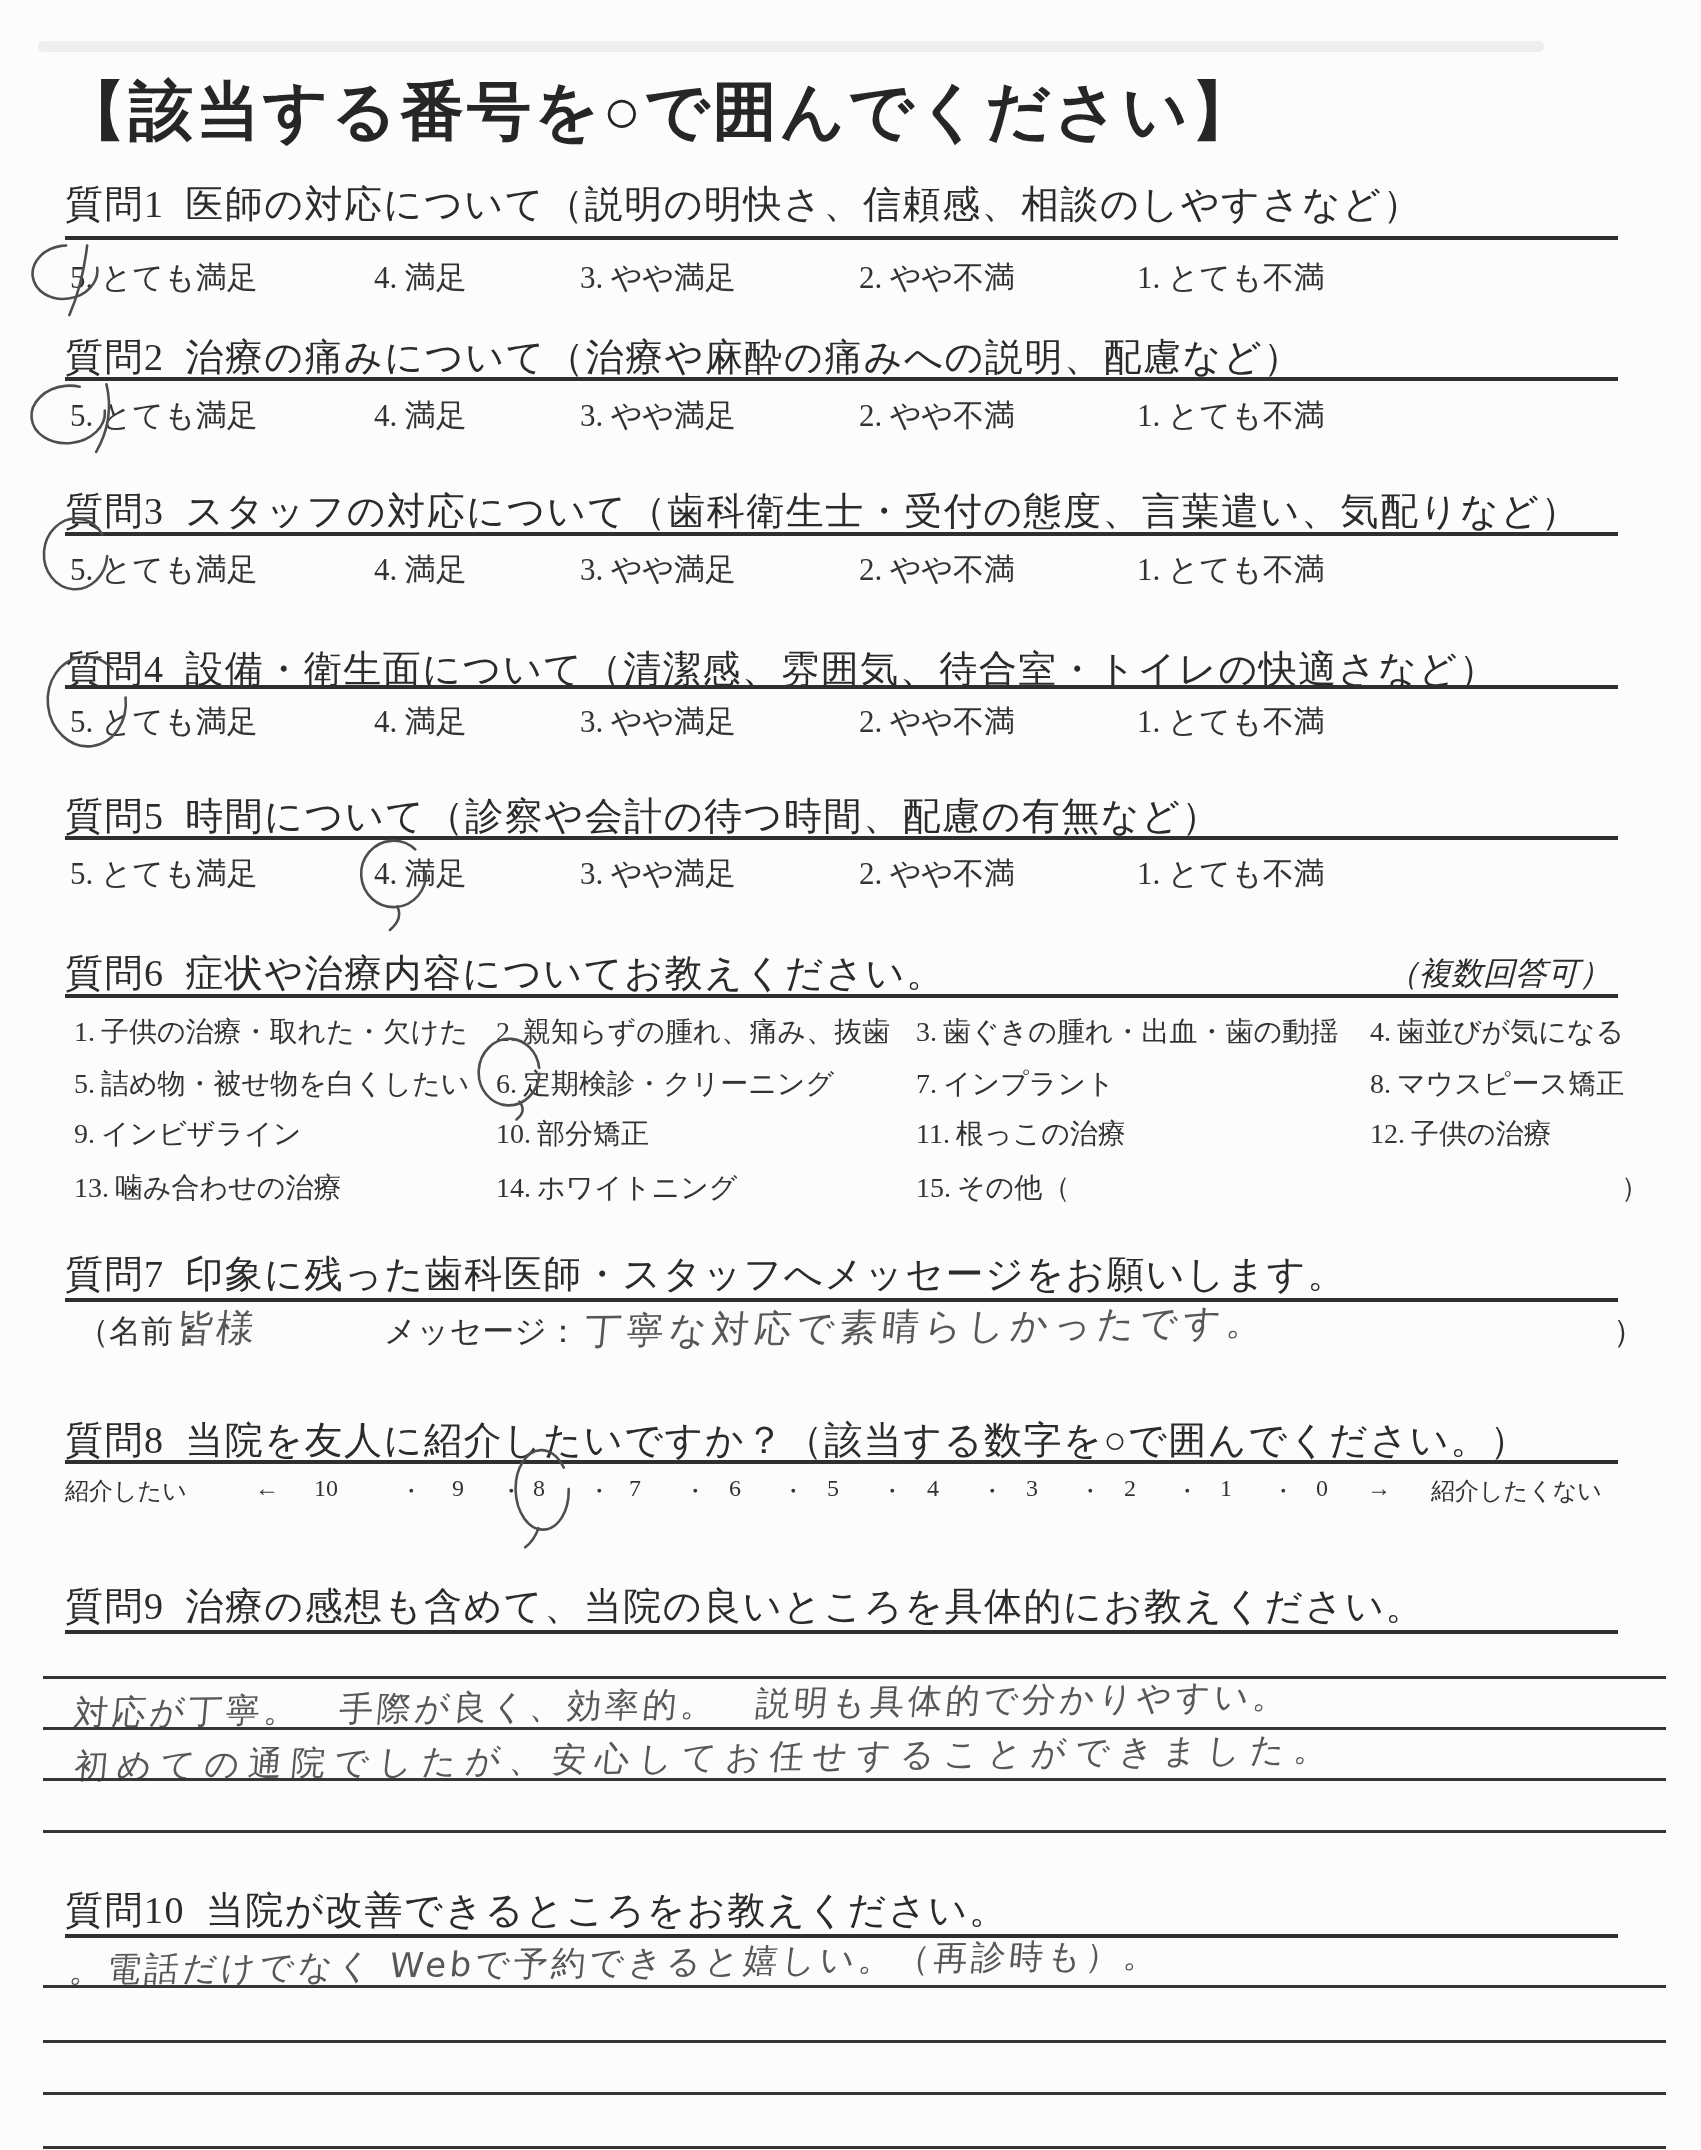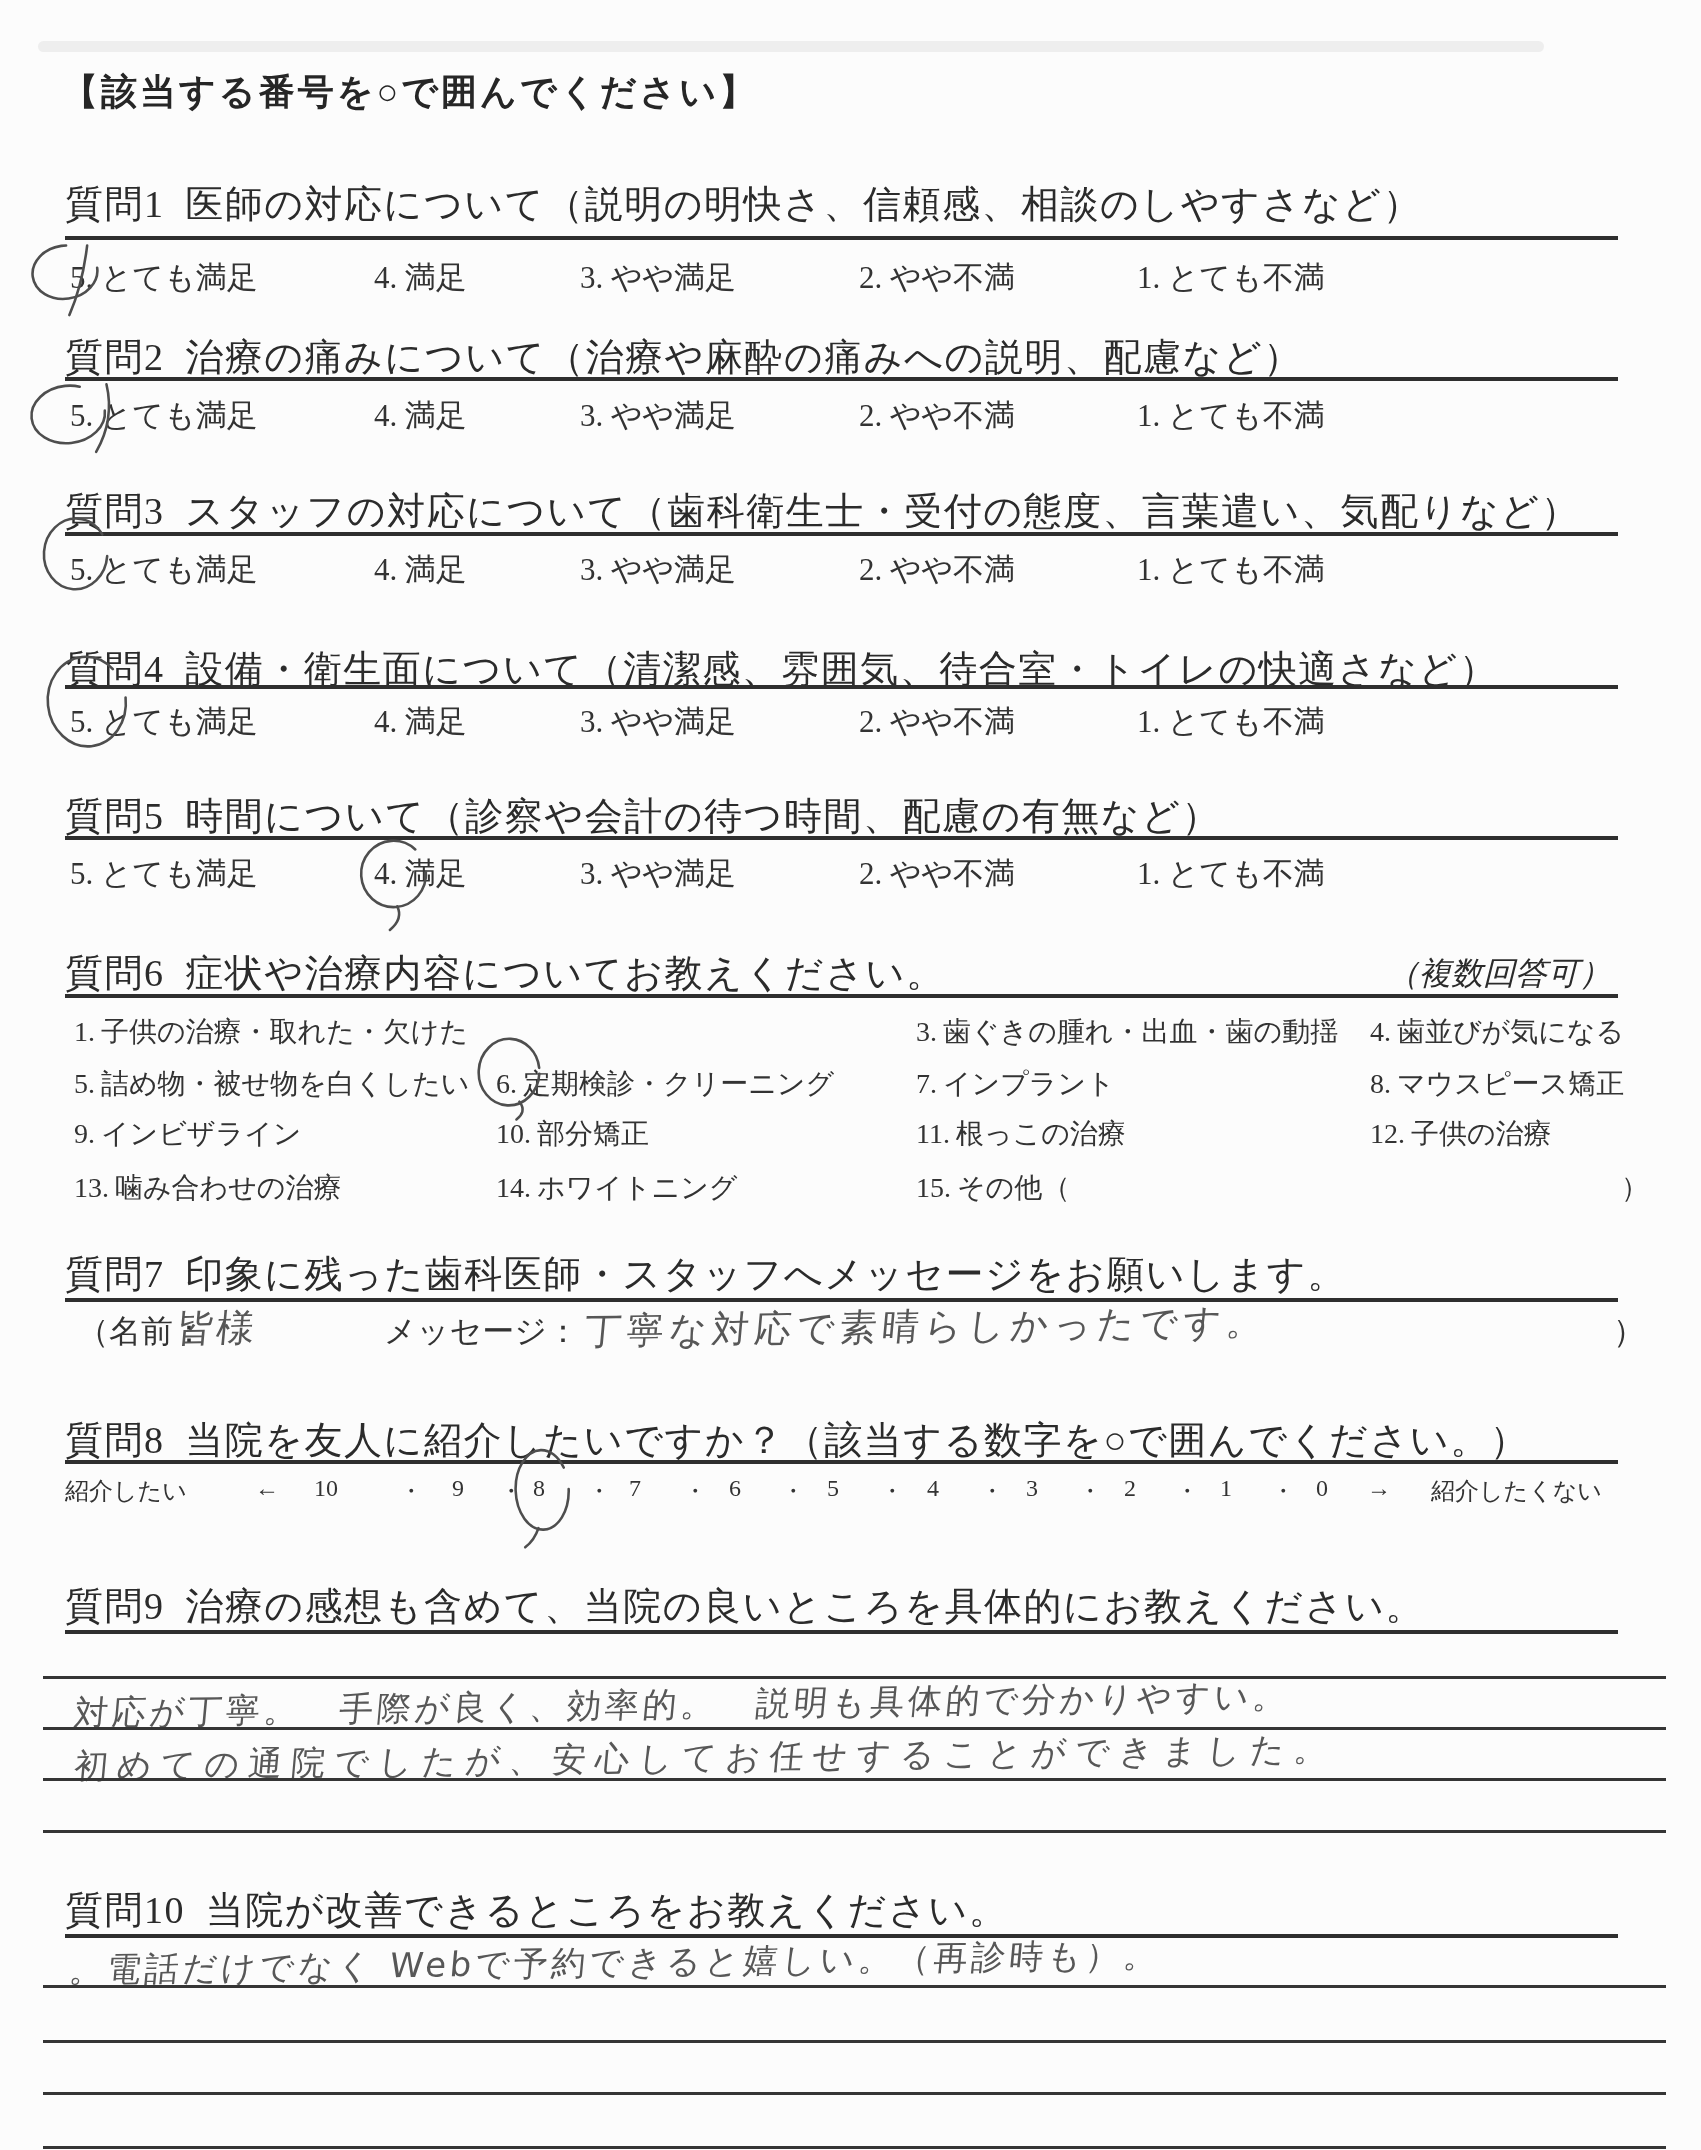--- a/index.html
+++ b/index.html
@@ -6,21 +6,21 @@
   .page{
     position:relative;
     width:1701px;height:2151px;
     background:#fcfcfc;
     font-family:"Liberation Serif","DejaVu Serif",serif;
     color:#2e2e2e;
     overflow:hidden;
   }
   .scanband{position:absolute;left:38px;top:41px;width:1506px;height:11px;
     background:#ebebeb;border-radius:5.9px;opacity:.85;}
-  .title{position:absolute;left:62px;top:68px;font-size:36px;font-weight:600;
+  .title{position:absolute;left:62px;top:68px;font-size:64px;font-weight:600;
     letter-spacing:3px;white-space:nowrap;color:#262626;text-align:center;}
   .qhead{position:absolute;left:65px;font-size:38px;letter-spacing:1.5px;
     white-space:nowrap;color:#2b2b2b;}
   .qlabel{margin-right:20.7px;}
   .hrule{position:absolute;left:65px;width:1553px;height:3.7px;background:#2f2f2f;
     box-shadow:0 -3.7px 0 -2.2px #9c9c9c;}
   .arule{position:absolute;left:43px;width:1623px;height:3px;background:#353535;}
   .opt{position:absolute;font-size:31px;white-space:nowrap;color:#333;}
   .opt .on{margin-right:7.4px;}
   .q6item{position:absolute;font-size:28px;white-space:nowrap;color:#333;}
@@ -99,20 +99,21 @@
   <svg class="circ" style="left:356px;top:837px" width="81" height="96" viewBox="0 0 110 130">
     <ellipse cx="51" cy="50" rx="44" ry="45" transform="rotate(-4 51 50)" stroke-dasharray="245 40"></ellipse>
     <path d="M56,94 C62,106 58,116 46,126"></path>
   </svg>
 
   <div class="qhead" style="top:948px"><span class="qlabel">質問6</span><span>症状や治療内容についてお教えください。</span></div>
   <div class="q6note" style="left:1387px;top:952px">（複数回答可）</div>
   <div class="hrule" style="top:994px"></div>
 
   <span class="q6item" style="left:74px;top:1013px"><span class="on">1.</span><span>子供の治療・取れた・欠けた</span></span>
+  <span class="q6item" style="left:496px;top:1013px"><span class="on">2.</span><span>親知らずの腫れ、痛み、抜歯</span></span>
   <span class="q6item" style="left:916px;top:1013px"><span class="on">3.</span><span>歯ぐきの腫れ・出血・歯の動揺</span></span>
   <span class="q6item" style="left:1370px;top:1013px"><span class="on">4.</span><span>歯並びが気になる</span></span>
 
   <span class="q6item" style="left:74px;top:1065px"><span class="on">5.</span><span>詰め物・被せ物を白くしたい</span></span>
   <span class="q6item" style="left:496px;top:1065px"><span class="on">6.</span><span>定期検診・クリーニング</span></span>
   <span class="q6item" style="left:916px;top:1065px"><span class="on">7.</span><span>インプラント</span></span>
   <span class="q6item" style="left:1370px;top:1065px"><span class="on">8.</span><span>マウスピース矯正</span></span>
 
   <span class="q6item" style="left:74px;top:1115px"><span class="on">9.</span><span>インビザライン</span></span>
   <span class="q6item" style="left:496px;top:1115px"><span class="on">10.</span><span>部分矯正</span></span>

